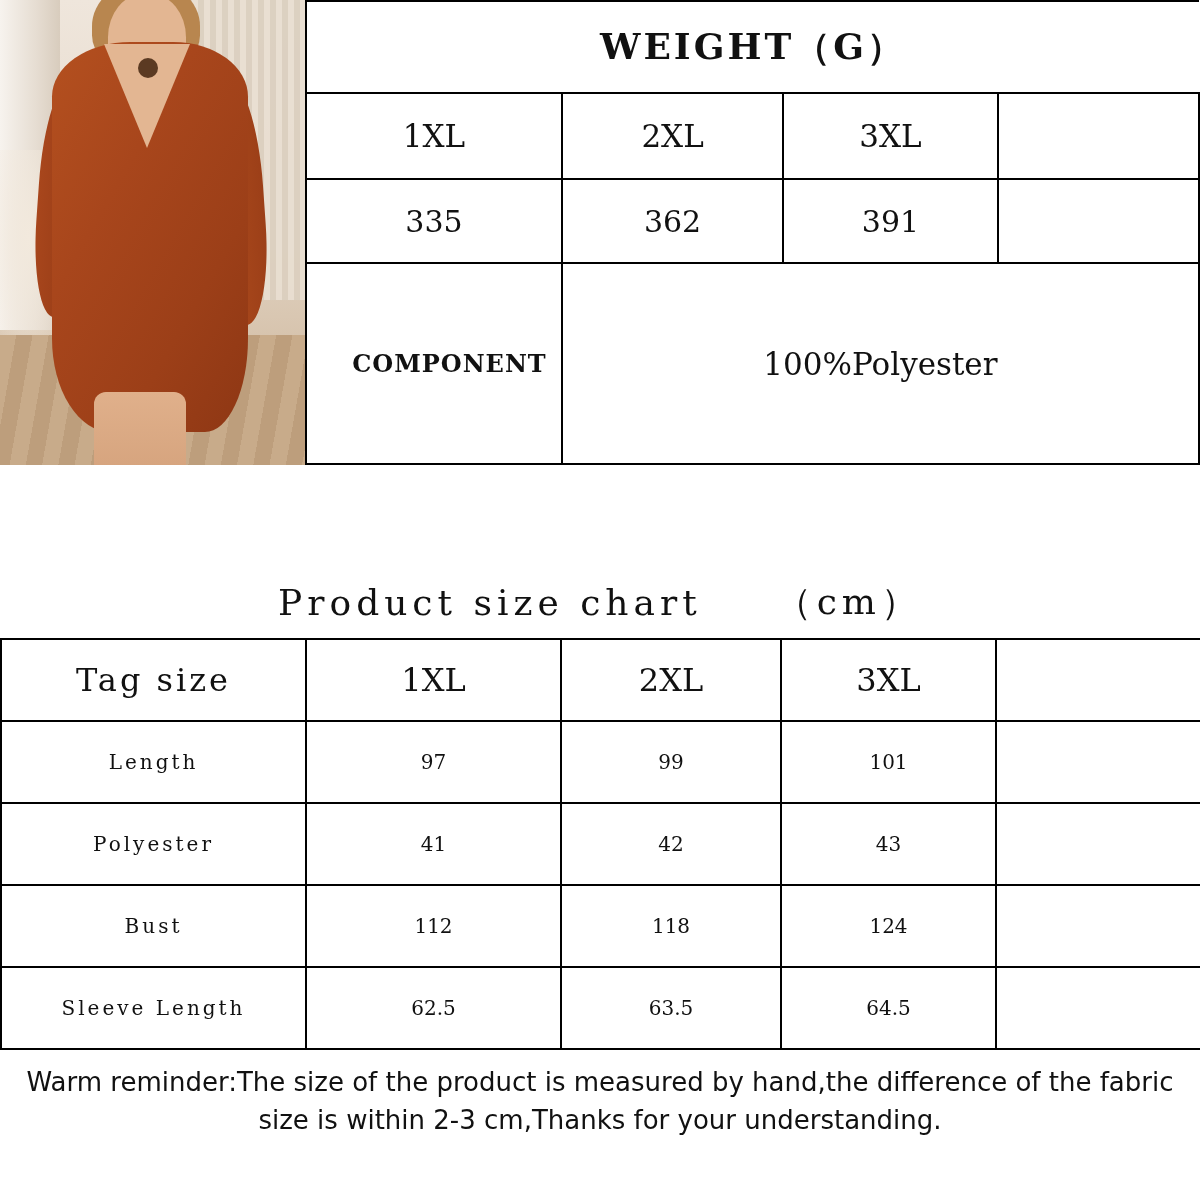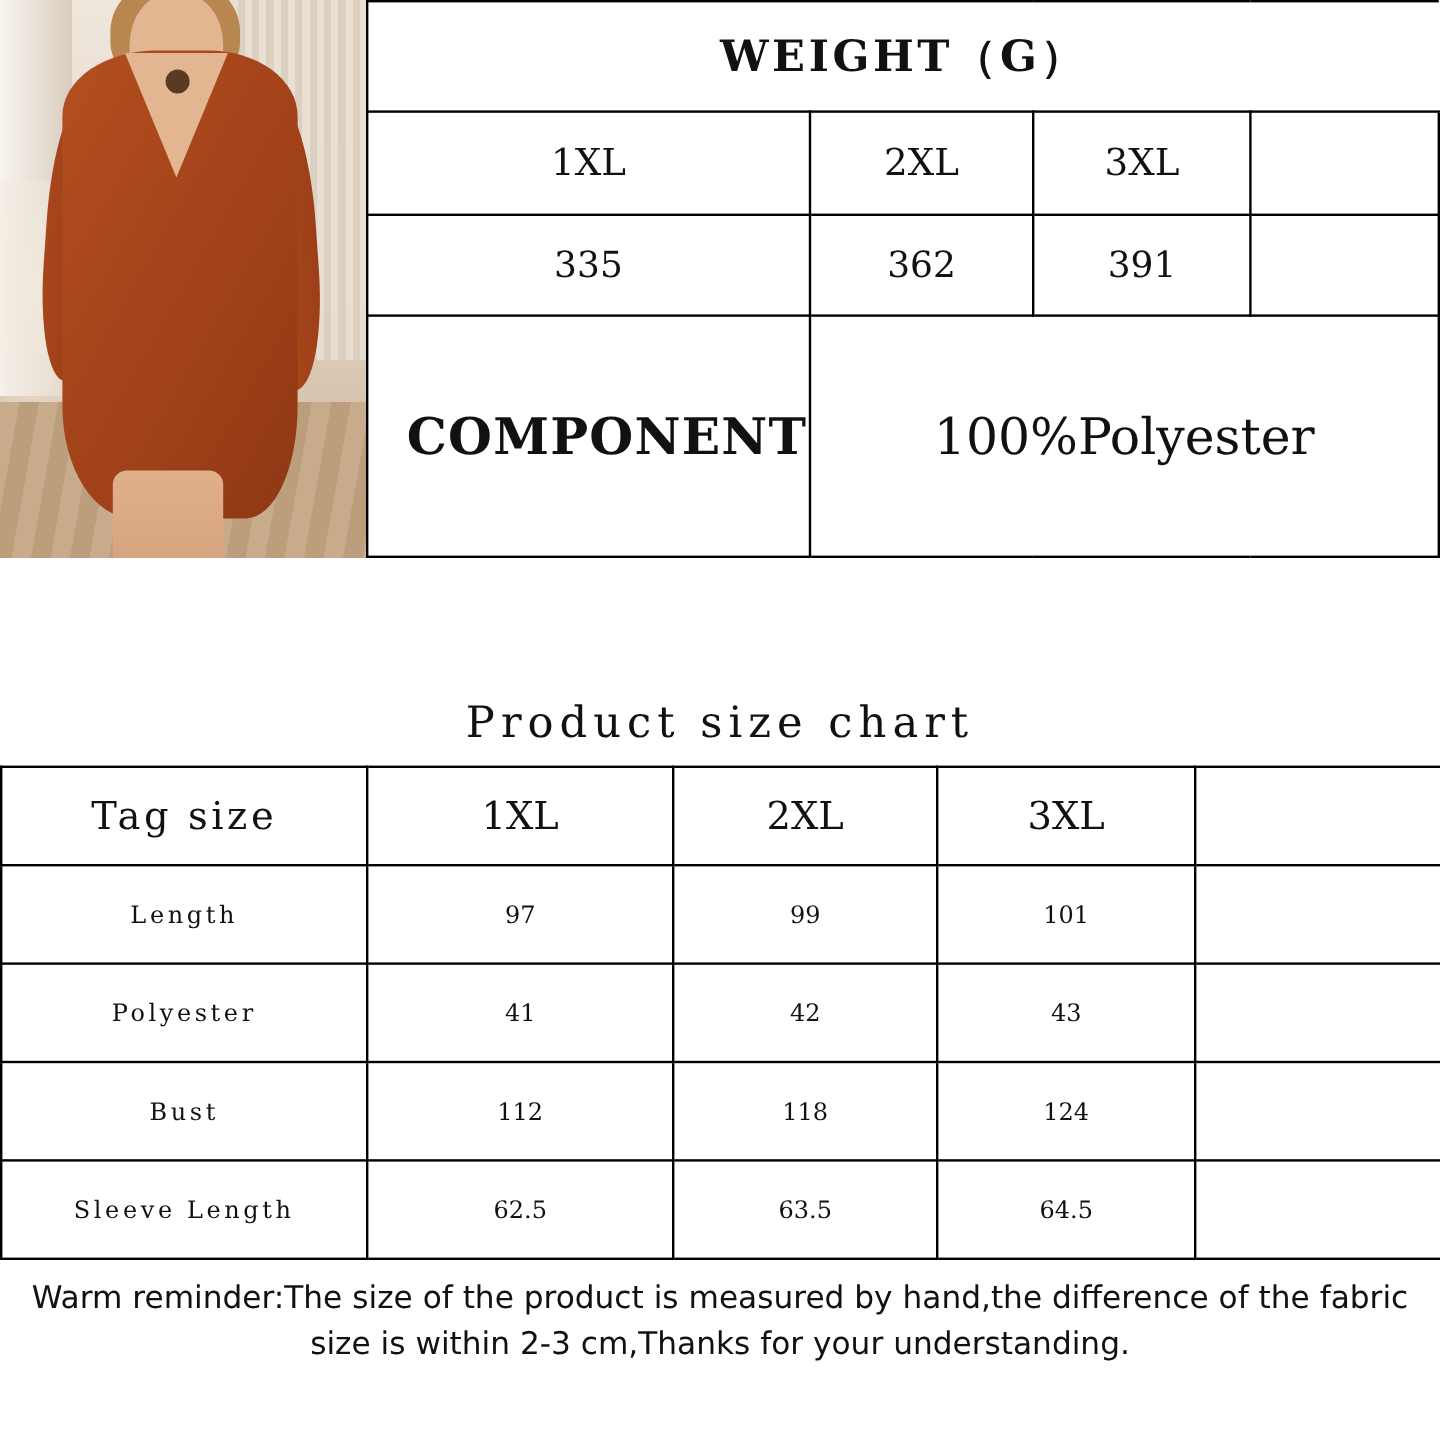--- a/index.html
+++ b/index.html
@@ -168,27 +168,27 @@
   .wt-size {
     font-size: 31px;
     height: 82px;
   }
   .wt-val {
     font-size: 30px;
     height: 80px;
   }
   .wt-empty { }
   .wt-component-label {
-    font-size: 42px;
+    font-size: 24px;
     font-weight: 700;
     letter-spacing: 1px;
     padding-left: 32px;
   }
   .wt-component-value {
-    font-size: 42px;
+    font-size: 31px;
   }
 
   
   .chart-title {
     height: 72px;
     display: flex;
     align-items: center;
     justify-content: center;
     gap: 74px;
     font-size: 36px;
@@ -284,20 +284,21 @@
         <tr>
           <td class="wt-component-label">COMPONENT</td>
           <td class="wt-component-value" colspan="3">100%Polyester</td>
         </tr>
       </tbody>
     </table>
   </div>
 
   <div class="chart-title">
     <span>Product size chart</span>
+    <span>（cm）</span>
   </div>
 
   <table class="size-table">
     <colgroup>
       <col class="col-label">
       <col class="col-1">
       <col class="col-2">
       <col class="col-3">
       <col class="col-pad">
     </colgroup>

